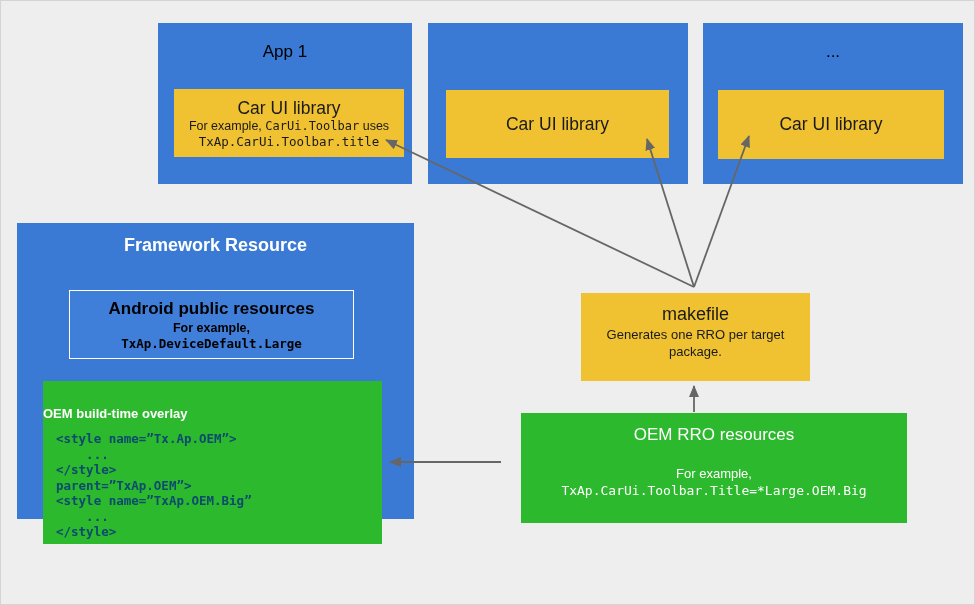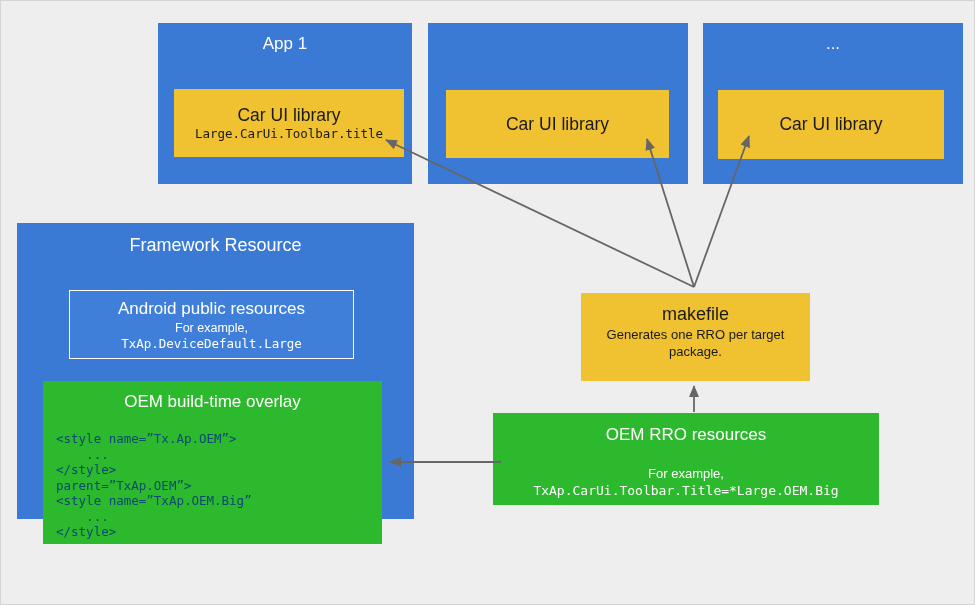--- a/index.html
+++ b/index.html
@@ -10,38 +10,38 @@
     border:1px solid #d4d4d4;
     box-sizing:border-box;
     font-family:"Liberation Sans", sans-serif;
     overflow:hidden;
   }
   .box{position:absolute;box-sizing:border-box;}
   .blue{background:#3a7ad5;color:#ffffff;}
   .yellow{background:#f0c232;color:#1a1a1a;}
   .green{background:#2db92d;color:#ffffff;}
   .app-title{
-    text-align:center;font-size:17px;padding-top:11px;color:#ffffff;
+    text-align:center;font-size:17px;padding-top:11px;color:#000000;margin-top:8px;
   }
   .lib-box{
     display:flex;flex-direction:column;align-items:center;justify-content:center;
     text-align:center;
   }
   .lib-title{font-size:17.5px;line-height:21px;}
   .lib-sub{font-size:12.5px;line-height:15px;}
   .mono{font-family:"DejaVu Sans Mono", monospace;}
   .fw-title{text-align:center;font-size:18px;padding-top:12px;}
   .inner-blue{
     background:#3f7fd9;border:1px solid #ffffff;
     display:flex;flex-direction:column;align-items:center;justify-content:center;
-    text-align:center;color:#ffffff;
+    text-align:center;color:#000000;
   }
   .inner-title{font-size:17px;line-height:22px;}
   .inner-sub{font-size:12.5px;line-height:16px;}
-  .overlay-title{text-align:center;font-size:17px;padding-top:11px;}
+  .overlay-title{font-size:13px;padding-top:25px;}
   .code-block{
     position:absolute;left:13px;top:50px;right:8px;
     font-size:12.5px;line-height:15.5px;color:#0c4a6e;
   }
   .code-line{white-space:pre;}
   .mk-box{text-align:center;}
   .mk-title{font-size:18px;padding-top:9px;line-height:24px;}
   .mk-sub{font-size:13px;line-height:17px;padding:0 24px;}
   .rro-title{text-align:center;font-size:17px;padding-top:12px;}
   .rro-example{text-align:center;font-size:13px;line-height:17px;position:absolute;left:0;right:0;top:52px;}
@@ -49,38 +49,39 @@
 </style>
 </head>
 <body>
 
 <div class="canvas">
 
   <div class="box blue" style="left:157px;top:22px;width:254px;height:161px;">
     <div class="app-title">App 1</div>
     <div class="box yellow lib-box" style="left:16px;top:66px;width:230px;height:68px;">
       <div class="lib-title">Car UI library</div>
-      <div class="lib-sub mono">Large.CarUi.Toolbar.title</div>
+      <div class="lib-sub"><span>For example, </span><span class="mono" style="font-size:12px;">CarUi.Toolbar</span><span> uses</span></div>
+      <div class="lib-sub mono">TxAp.CarUi.Toolbar.title</div>
     </div>
   </div>
 
   <div class="box blue" style="left:427px;top:22px;width:260px;height:161px;">
     <div class="box yellow lib-box" style="left:18px;top:67px;width:223px;height:68px;">
       <div class="lib-title">Car UI library</div>
     </div>
   </div>
 
   <div class="box blue" style="left:702px;top:22px;width:260px;height:161px;">
     <div class="app-title">...</div>
     <div class="box yellow lib-box" style="left:15px;top:67px;width:226px;height:69px;">
       <div class="lib-title">Car UI library</div>
     </div>
   </div>
 
-  <div class="box blue" style="left:16px;top:222px;width:397px;height:296px;">
+  <div class="box blue" style="left:16px;top:222px;width:397px;height:296px;font-weight:bold;">
     <div class="fw-title">Framework Resource</div>
 
     <div class="box inner-blue" style="left:52px;top:67px;width:285px;height:69px;">
       <div class="inner-title">Android public resources</div>
       <div class="inner-sub">For example,</div>
       <div class="inner-sub mono">TxAp.DeviceDefault.Large</div>
     </div>
 
     <div class="box green" style="left:26px;top:158px;width:339px;height:163px;">
       <div class="overlay-title">OEM build-time overlay</div>
@@ -94,21 +95,21 @@
         <div class="code-line">&lt;/style&gt;</div>
       </div>
     </div>
   </div>
 
   <div class="box yellow mk-box" style="left:580px;top:292px;width:229px;height:88px;">
     <div class="mk-title">makefile</div>
     <div class="mk-sub">Generates one RRO per target package.</div>
   </div>
 
-  <div class="box green" style="left:492px;top:412px;width:386px;height:92px;">
+  <div class="box green" style="left:520px;top:412px;width:386px;height:110px;">
     <div class="rro-title">OEM RRO resources</div>
     <div class="rro-example">
       <div>For example,</div>
       <div class="mono">TxAp.CarUi.Toolbar.Title=*Large.OEM.Big</div>
     </div>
   </div>
 
   <svg class="arrows" width="975" height="605" viewBox="0 0 975 605">
     <defs>
       <marker id="ah" markerUnits="userSpaceOnUse" markerWidth="13" markerHeight="11" refX="11" refY="5" orient="auto">

